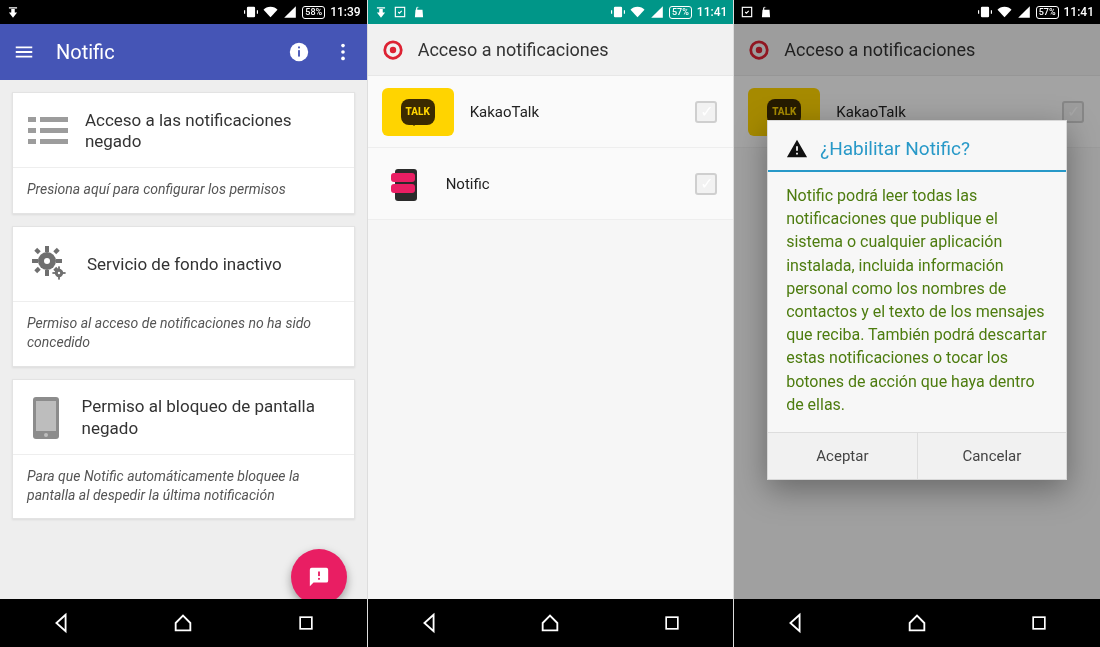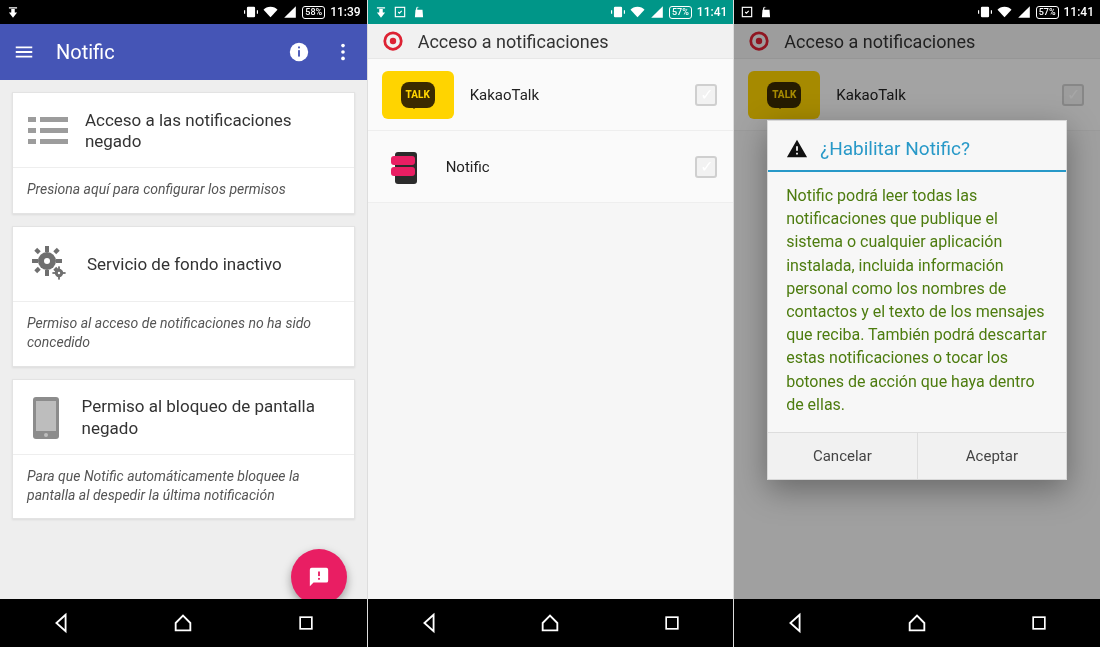--- a/index.html
+++ b/index.html
@@ -93,21 +93,21 @@
     background: #e91e63;
     box-shadow: 0 4px 10px rgba(0,0,0,.35);
     display: flex;
     align-items: center;
     justify-content: center;
     color: #fff;
   }
 
   
   .settings-header {
-    height: 35px;
+    height: 52px;
     background: #f1f1f1;
     display: flex;
     align-items: center;
     padding: 0 14px;
     gap: 14px;
     font-size: 18px;
     color: #333;
     border-bottom: 1px solid #e7e7e7;
   }
   .gear-red { width: 22px; height: 22px; }
@@ -507,22 +507,22 @@
         <span class="warn">
           <svg width="22" height="22" viewBox="0 0 24 24" fill="#111">
               <path d="M1 21h22L12 2 1 21zm12-3h-2v-2h2v2zm0-4h-2v-5h2v5z"></path>
             </svg>
         </span>
         <span>¿Habilitar Notific?</span>
       </div>
       <div class="dlg-sep"></div>
       <div class="dlg-body">Notific podrá leer todas las notificaciones que publique el sistema o cualquier aplicación instalada, incluida información personal como los nombres de contactos y el texto de los mensajes que reciba. También podrá descartar estas notificaciones o tocar los botones de acción que haya dentro de ellas.</div>
       <div class="dlg-actions">
+        <div class="dlg-btn">Aceptar</div>
         <div class="dlg-btn">Cancelar</div>
-        <div class="dlg-btn">Aceptar</div>
       </div>
     </div>
   </div>
 
   <div class="navbar">
     <span class="nav-btn">
         <svg width="22" height="22" viewBox="0 0 24 24" fill="none" stroke="#fff" stroke-width="2">
           <path d="M17 3 7 12l10 9z"></path>
         </svg>
       </span>

